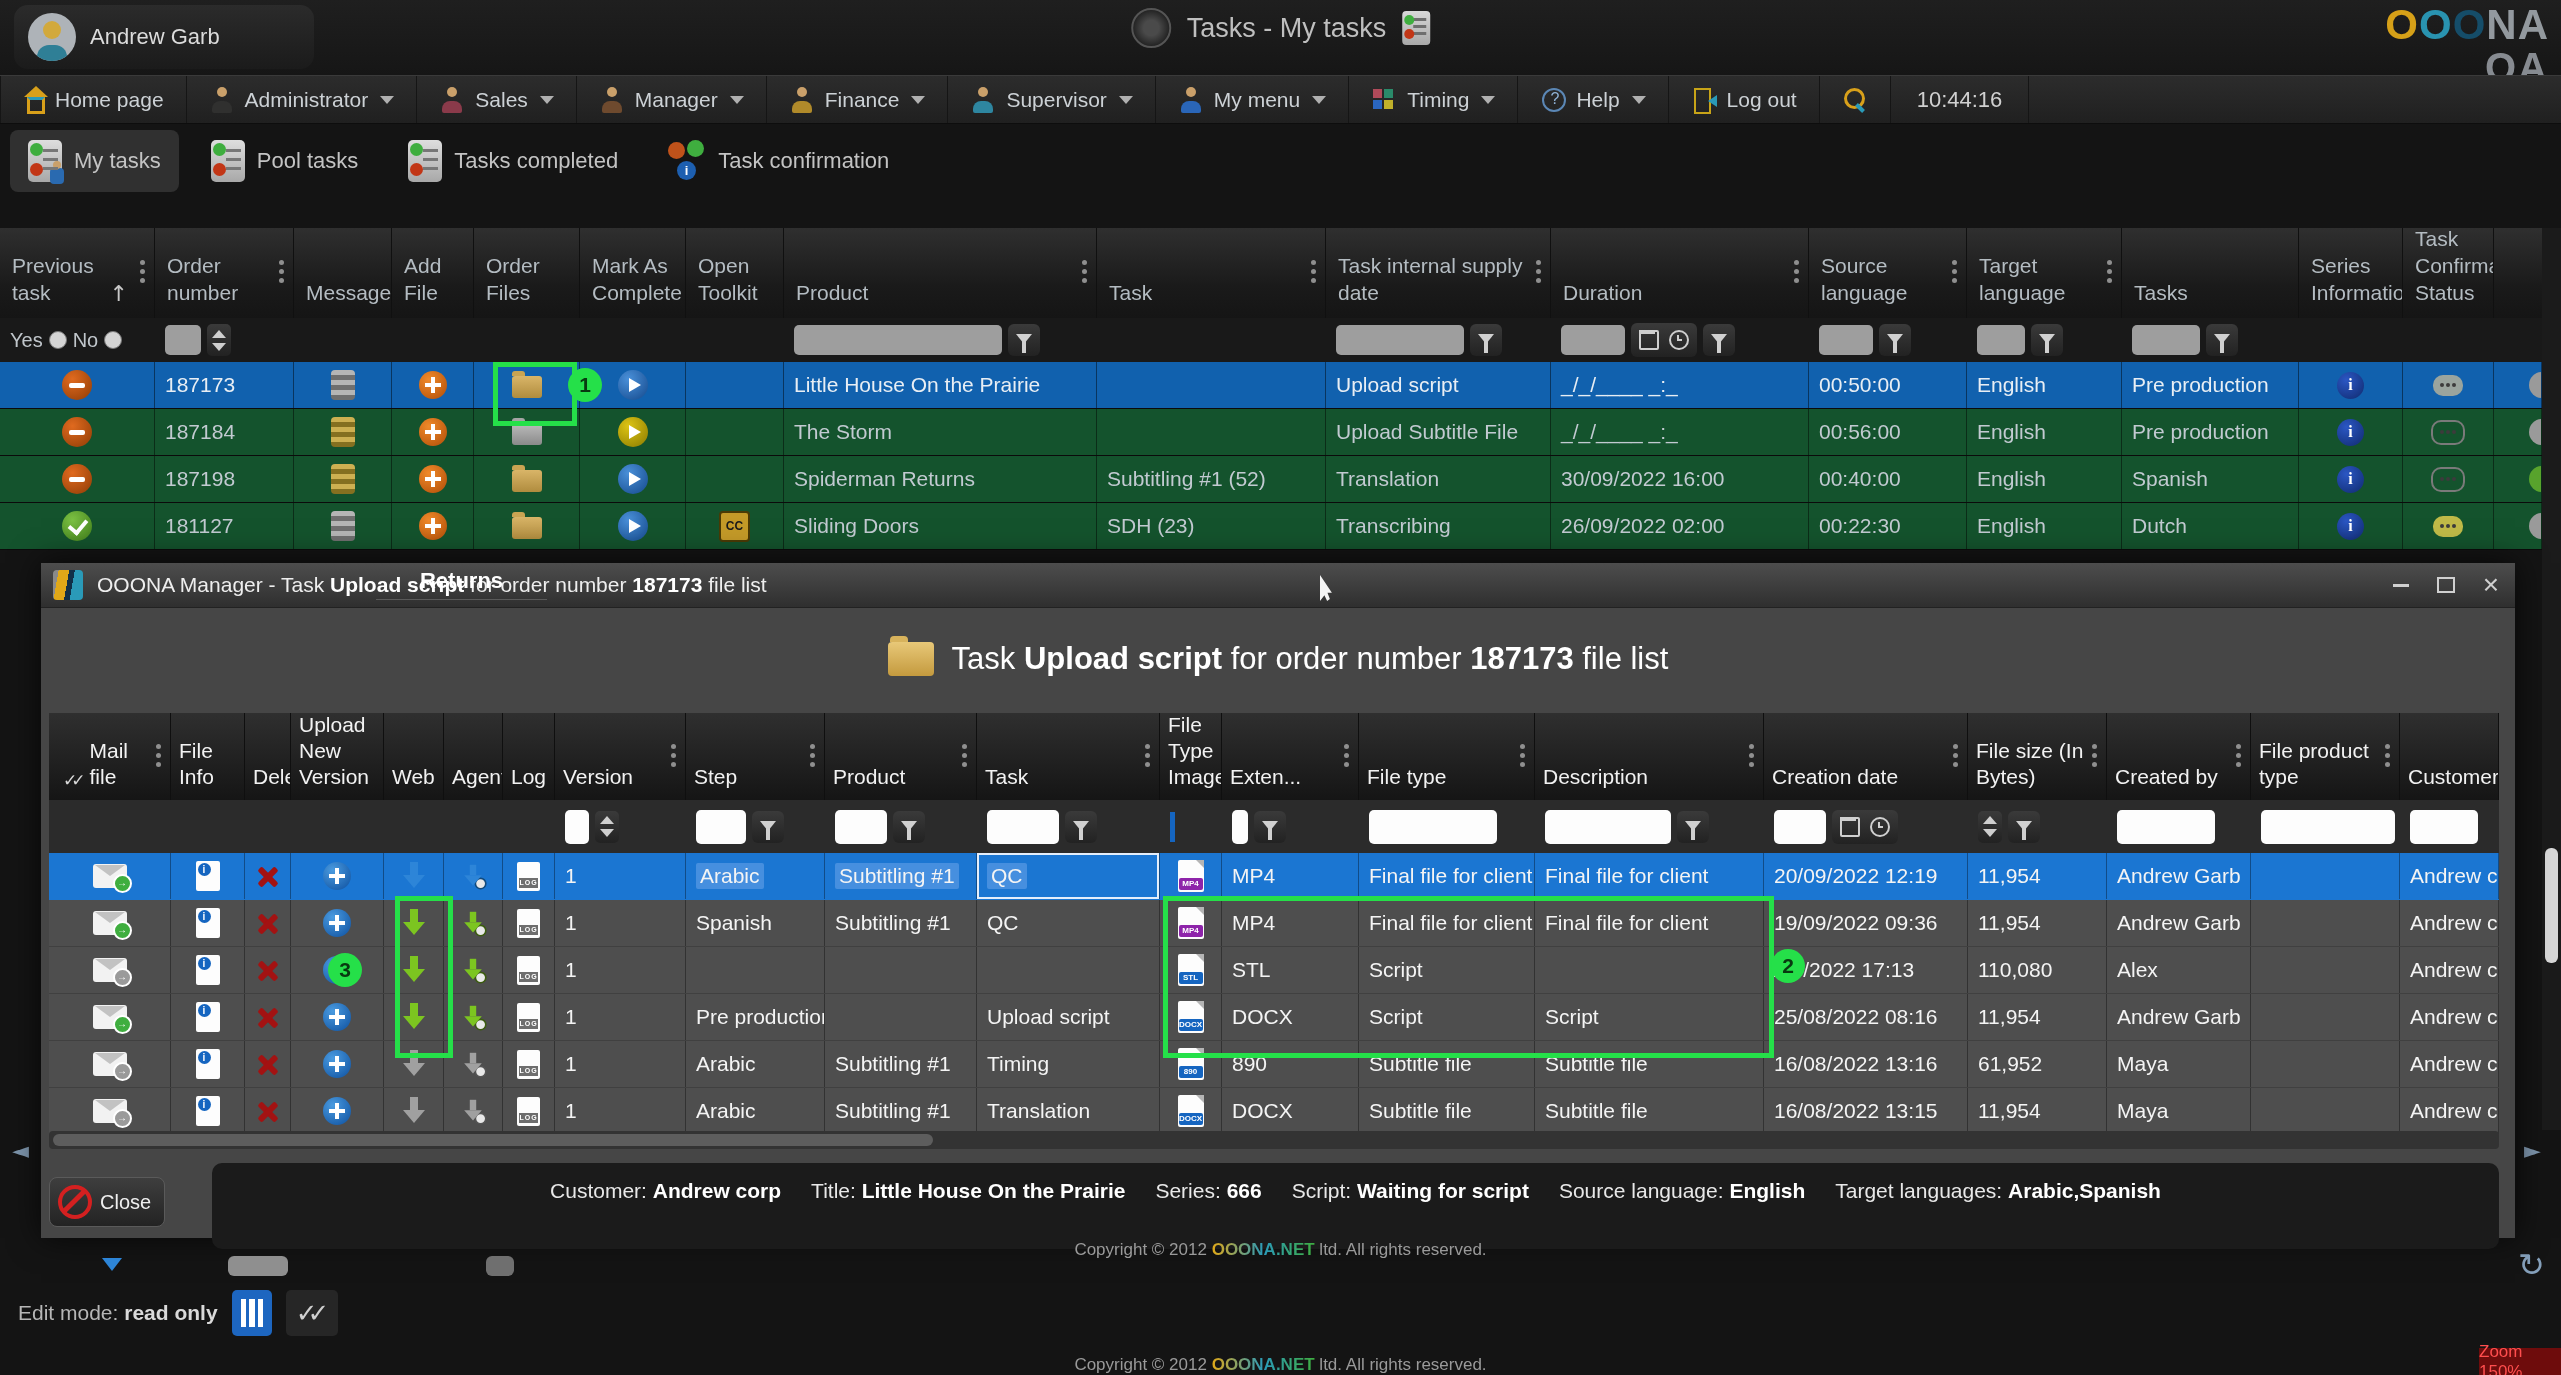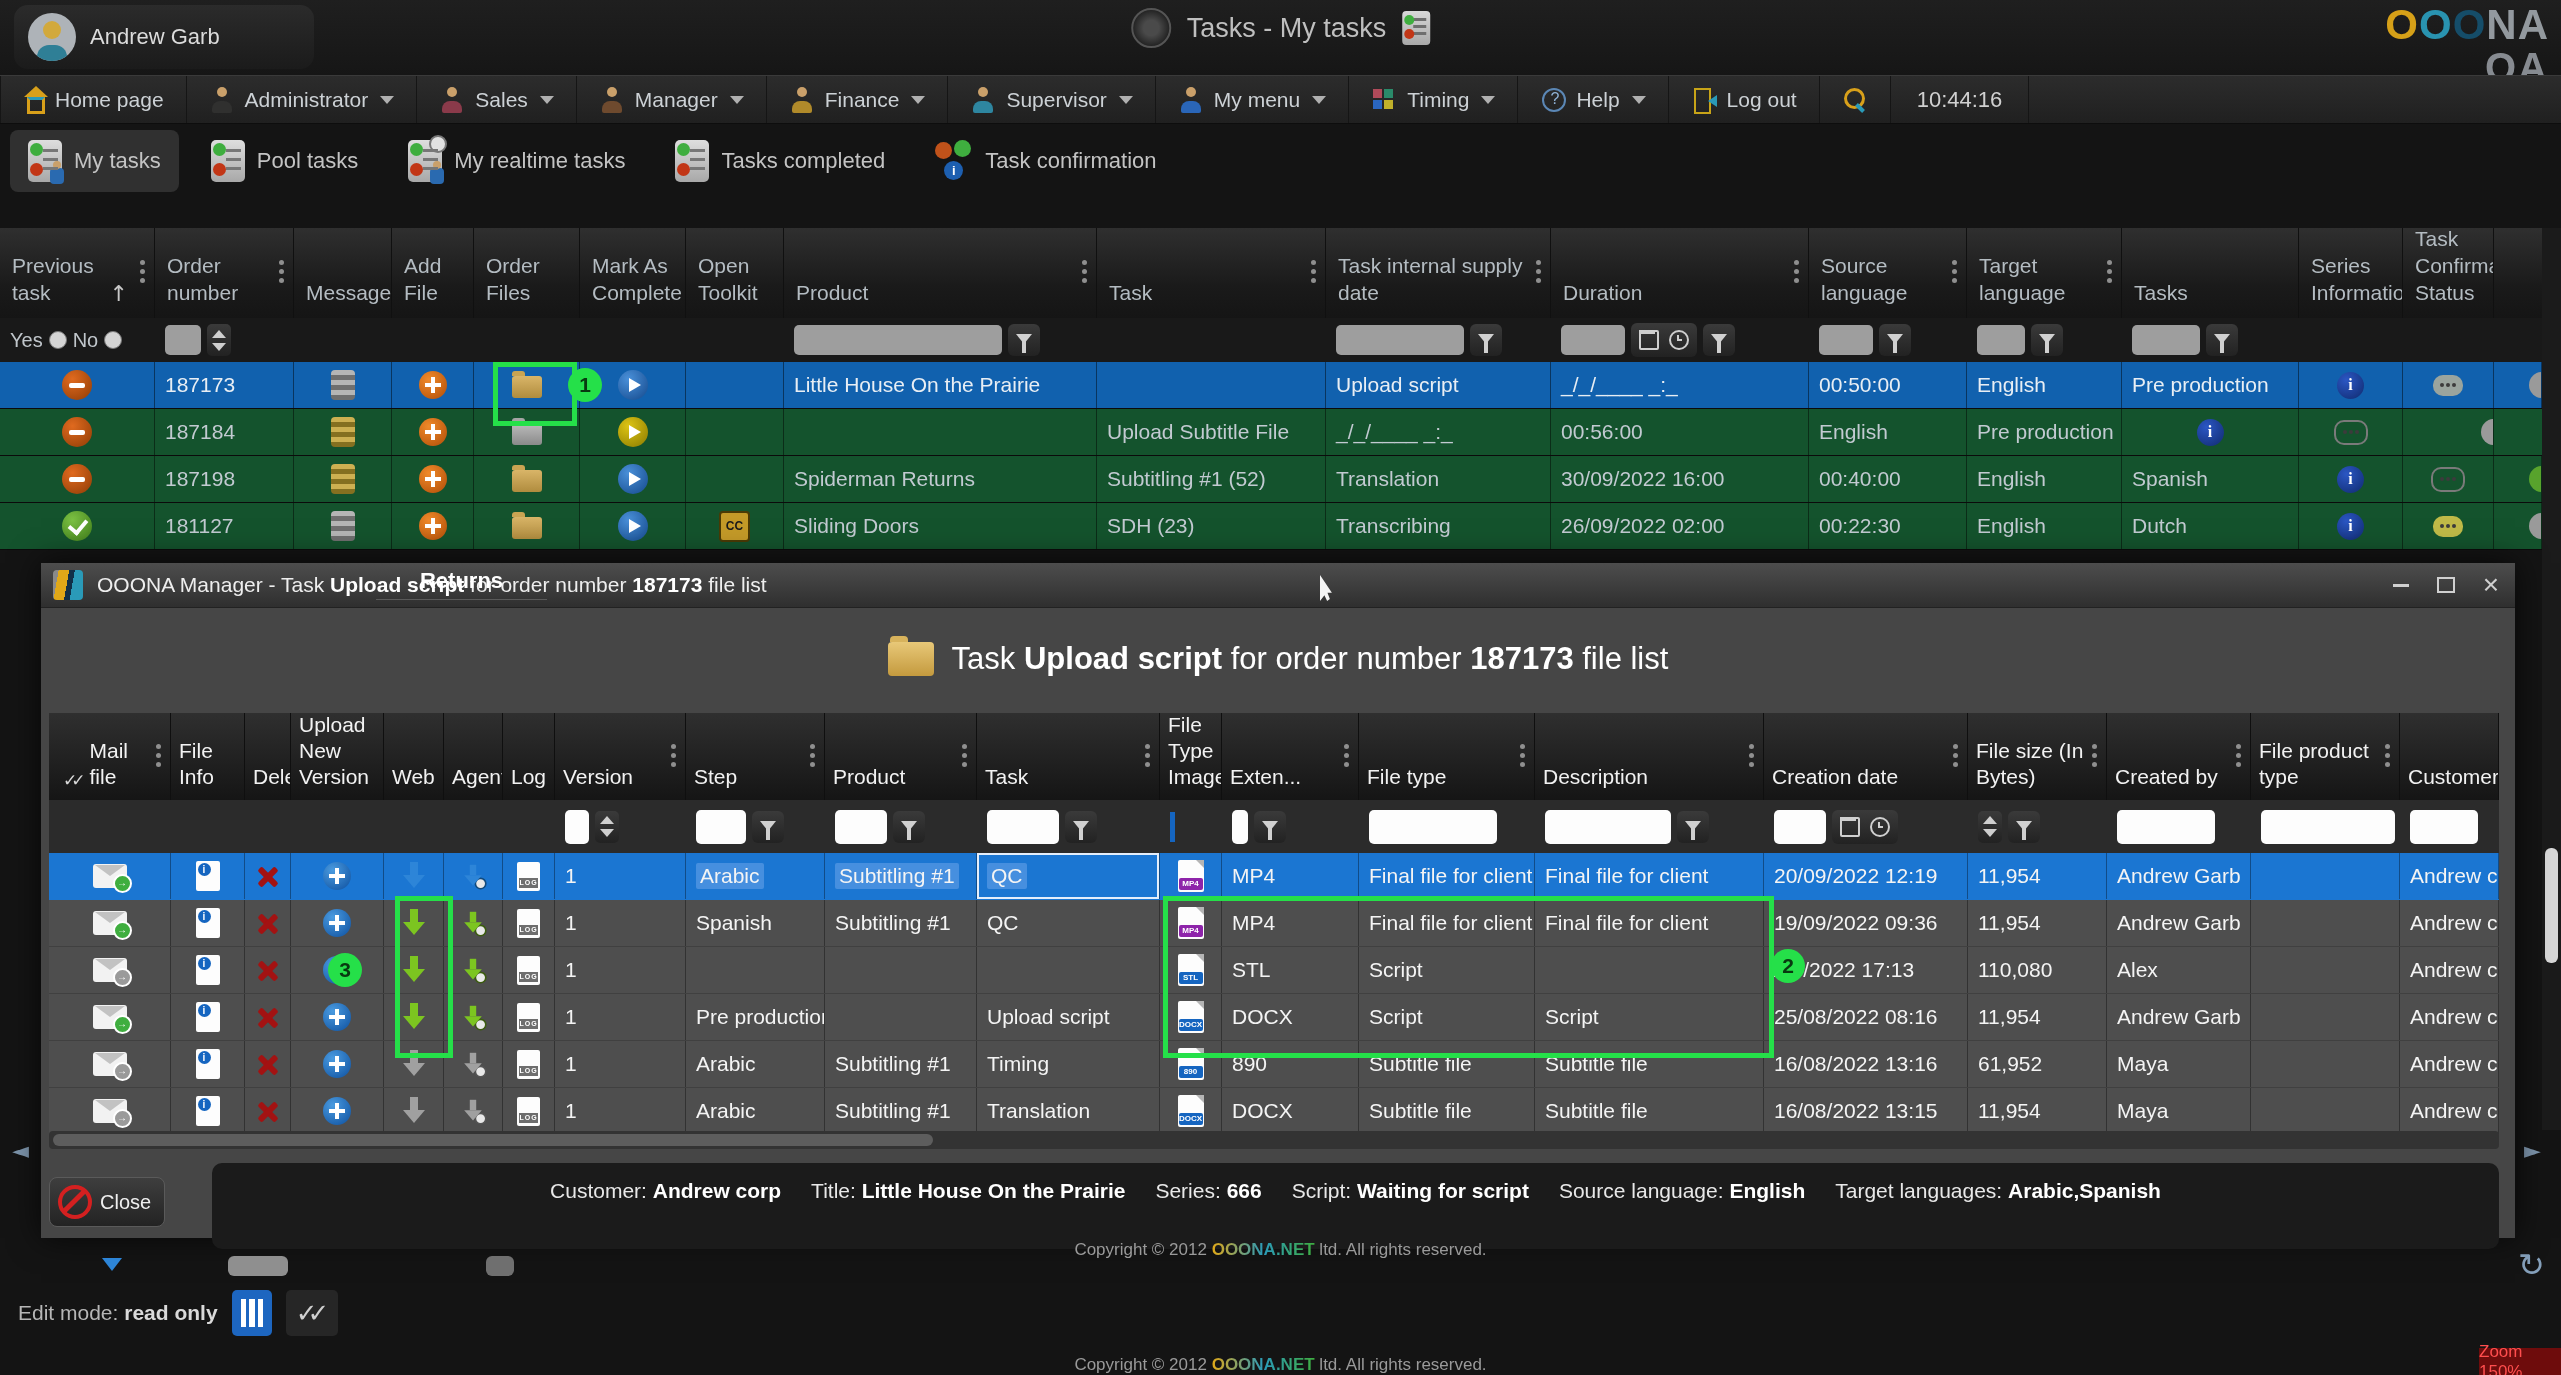--- a/index.html
+++ b/index.html
@@ -335,29 +335,20 @@
       <span class="tabicon">
         <span class="tchk"></span>
         <span class="tmin"></span>
       </span>
       <span>Pool tasks</span>
     </div>
   <div class="tab">
       <span class="tabicon">
         <span class="tchk"></span>
         <span class="tmin"></span>
-        <span class="tper"></span>
-        <span class="tclk"></span>
-      </span>
-      <span>My realtime tasks</span>
-    </div>
-  <div class="tab">
-      <span class="tabicon">
-        <span class="tchk"></span>
-        <span class="tmin"></span>
       </span>
       <span>Tasks completed</span>
     </div>
   <div class="tab">
       <span class="conf-cluster">
         <span class="c1"></span>
         <span class="c2"></span>
         <span class="c3">i</span>
       </span>
       <span>Task confirmation</span>
@@ -536,20 +527,21 @@
       <div class="mc center">
         <span class="ic-add"></span>
       </div>
       <div class="mc center">
         <span class="ic-folder gray"></span>
       </div>
       <div class="mc center">
         <span class="ic-play yellow"></span>
       </div>
       <div class="mc center"></div>
+      <div class="mc">The Storm</div>
       <div class="mc"></div>
       <div class="mc">Upload Subtitle File</div>
       <div class="mc placeholder">_/_/____ _:_</div>
       <div class="mc">00:56:00</div>
       <div class="mc">English</div>
       <div class="mc">Pre production</div>
       <div class="mc center">
         <span class="ic-info">i</span>
       </div>
       <div class="mc center">

